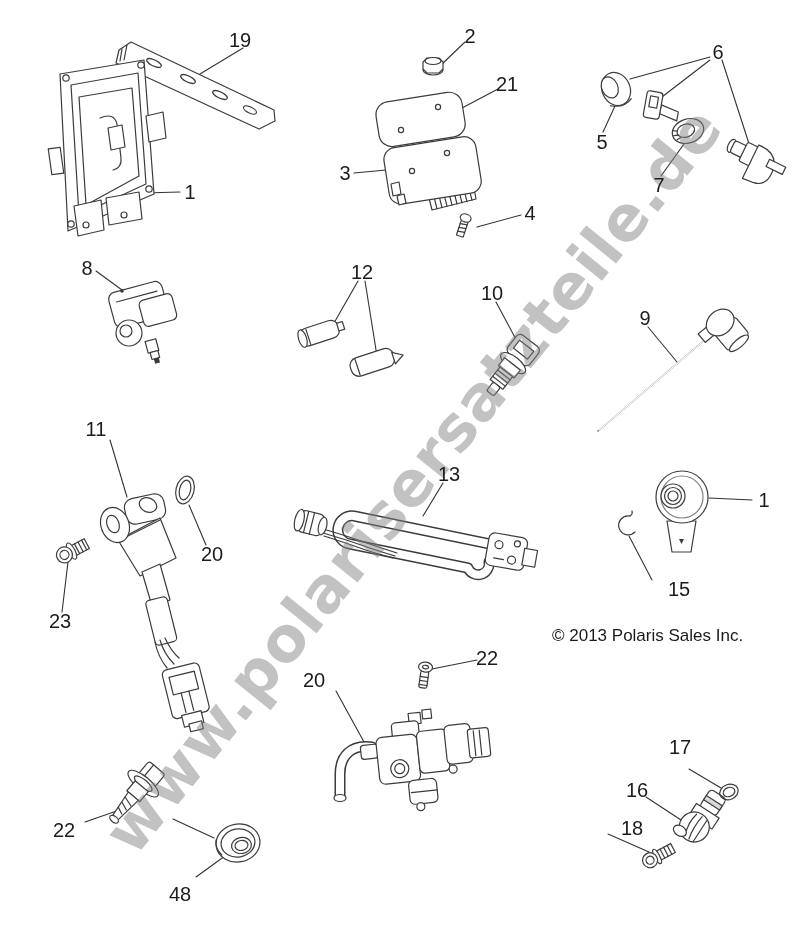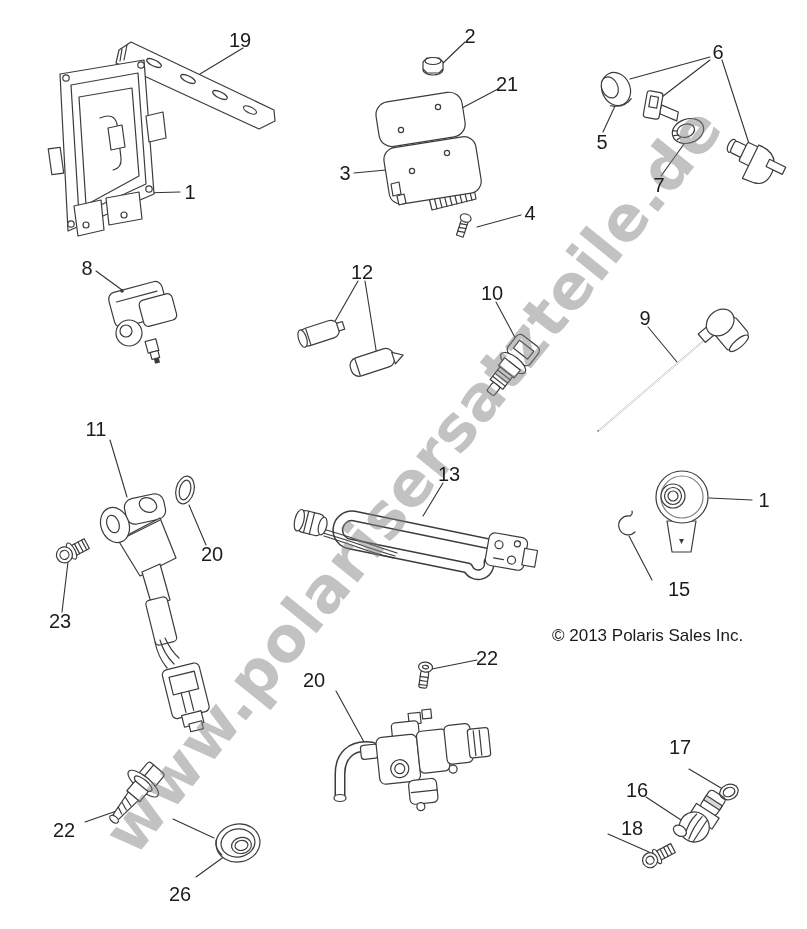--- a/index.html
+++ b/index.html
@@ -393,16 +393,16 @@
   <div class="callout" style="left:637px;top:790px">16</div>
   <div class="callout" style="left:680px;top:747px">17</div>
   <div class="callout" style="left:632px;top:828px">18</div>
   <div class="callout" style="left:240px;top:40px">19</div>
   <div class="callout" style="left:314px;top:680px">20</div>
   <div class="callout" style="left:507px;top:84px">21</div>
   <div class="callout" style="left:487px;top:658px">22</div>
   <div class="callout" style="left:60px;top:621px">23</div>
   <div class="callout" style="left:212px;top:554px">20</div>
   <div class="callout" style="left:64px;top:830px">22</div>
-  <div class="callout" style="left:180px;top:894px">26</div>
+  <div class="callout" style="left:180px;top:894px">48</div>
 
   <div class="copyright">© 2013 Polaris Sales Inc.</div>
 </div>
 
 </body></html>

